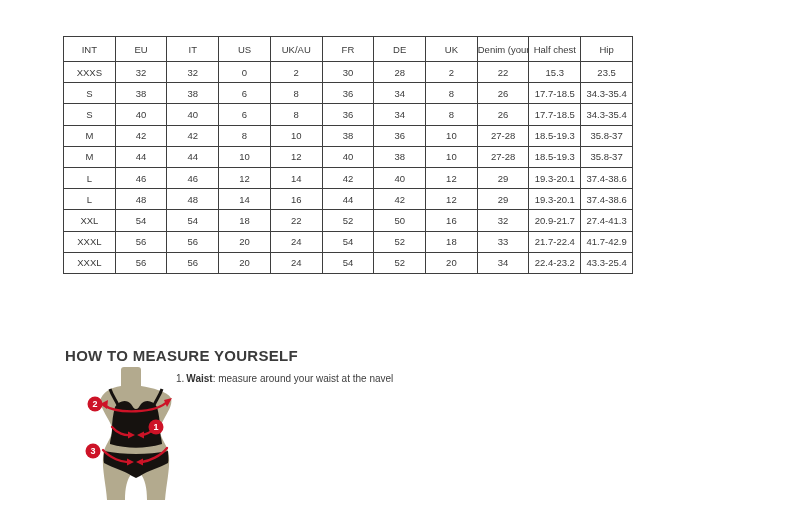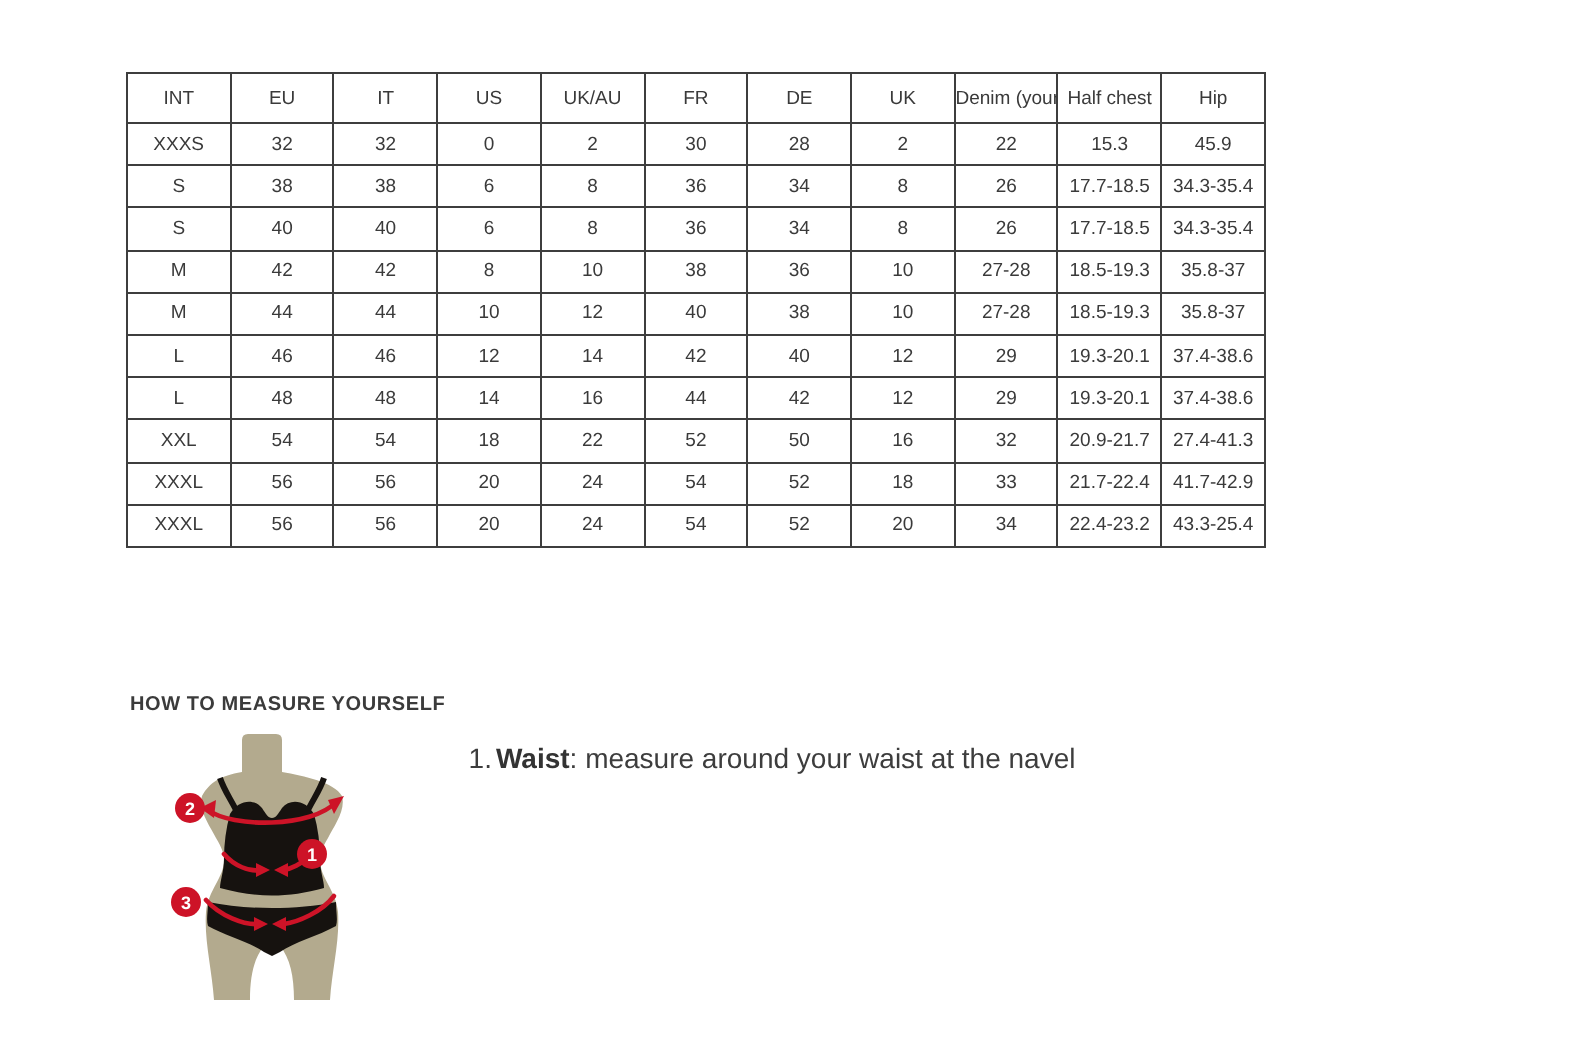--- a/index.html
+++ b/index.html
@@ -18,28 +18,28 @@
     border:1px solid #3e3e3e;
     text-align:center;vertical-align:middle;
     font-size:9.5px;font-weight:normal;color:#3a3a3a;
     padding:0;white-space:nowrap;overflow:hidden;
   }
   table.size-table th{height:24px;}
   table.size-table td{height:20.2px;}
   
   .measure-heading{
     position:absolute;left:65px;top:347px;
-    font-size:10px;font-weight:bold;letter-spacing:0.3px;color:#3b3b3b;
+    font-size:15px;font-weight:bold;letter-spacing:0.3px;color:#3b3b3b;
   }
   .measure-list{
     position:absolute;left:176px;top:374px;width:420px;
   }
   .measure-item{
-    font-size:14px;line-height:10px;color:#3d3d3d;
-    margin-bottom:5.8px;white-space:nowrap;text-align:center;
+    font-size:10px;line-height:10px;color:#3d3d3d;
+    margin-bottom:5.8px;white-space:nowrap;
   }
   .measure-item .num{margin-right:2px;}
   .measure-item b{font-weight:bold;color:#333;}
   .figure-wrap{
     position:absolute;left:74px;top:367px;width:130px;height:140px;
   }
   .figure-wrap svg{display:block;width:130px;height:140px;}
   .badge-num{
     font-family:"Liberation Sans", sans-serif;
     font-size:9px;font-weight:bold;fill:#ffffff;
@@ -69,21 +69,21 @@
         <td>XXXS</td>
         <td>32</td>
         <td>32</td>
         <td>0</td>
         <td>2</td>
         <td>30</td>
         <td>28</td>
         <td>2</td>
         <td>22</td>
         <td>15.3</td>
-        <td>45.9</td>
+        <td>23.5</td>
       </tr>
       <tr>
         <td>S</td>
         <td>38</td>
         <td>38</td>
         <td>6</td>
         <td>8</td>
         <td>36</td>
         <td>34</td>
         <td>8</td>

